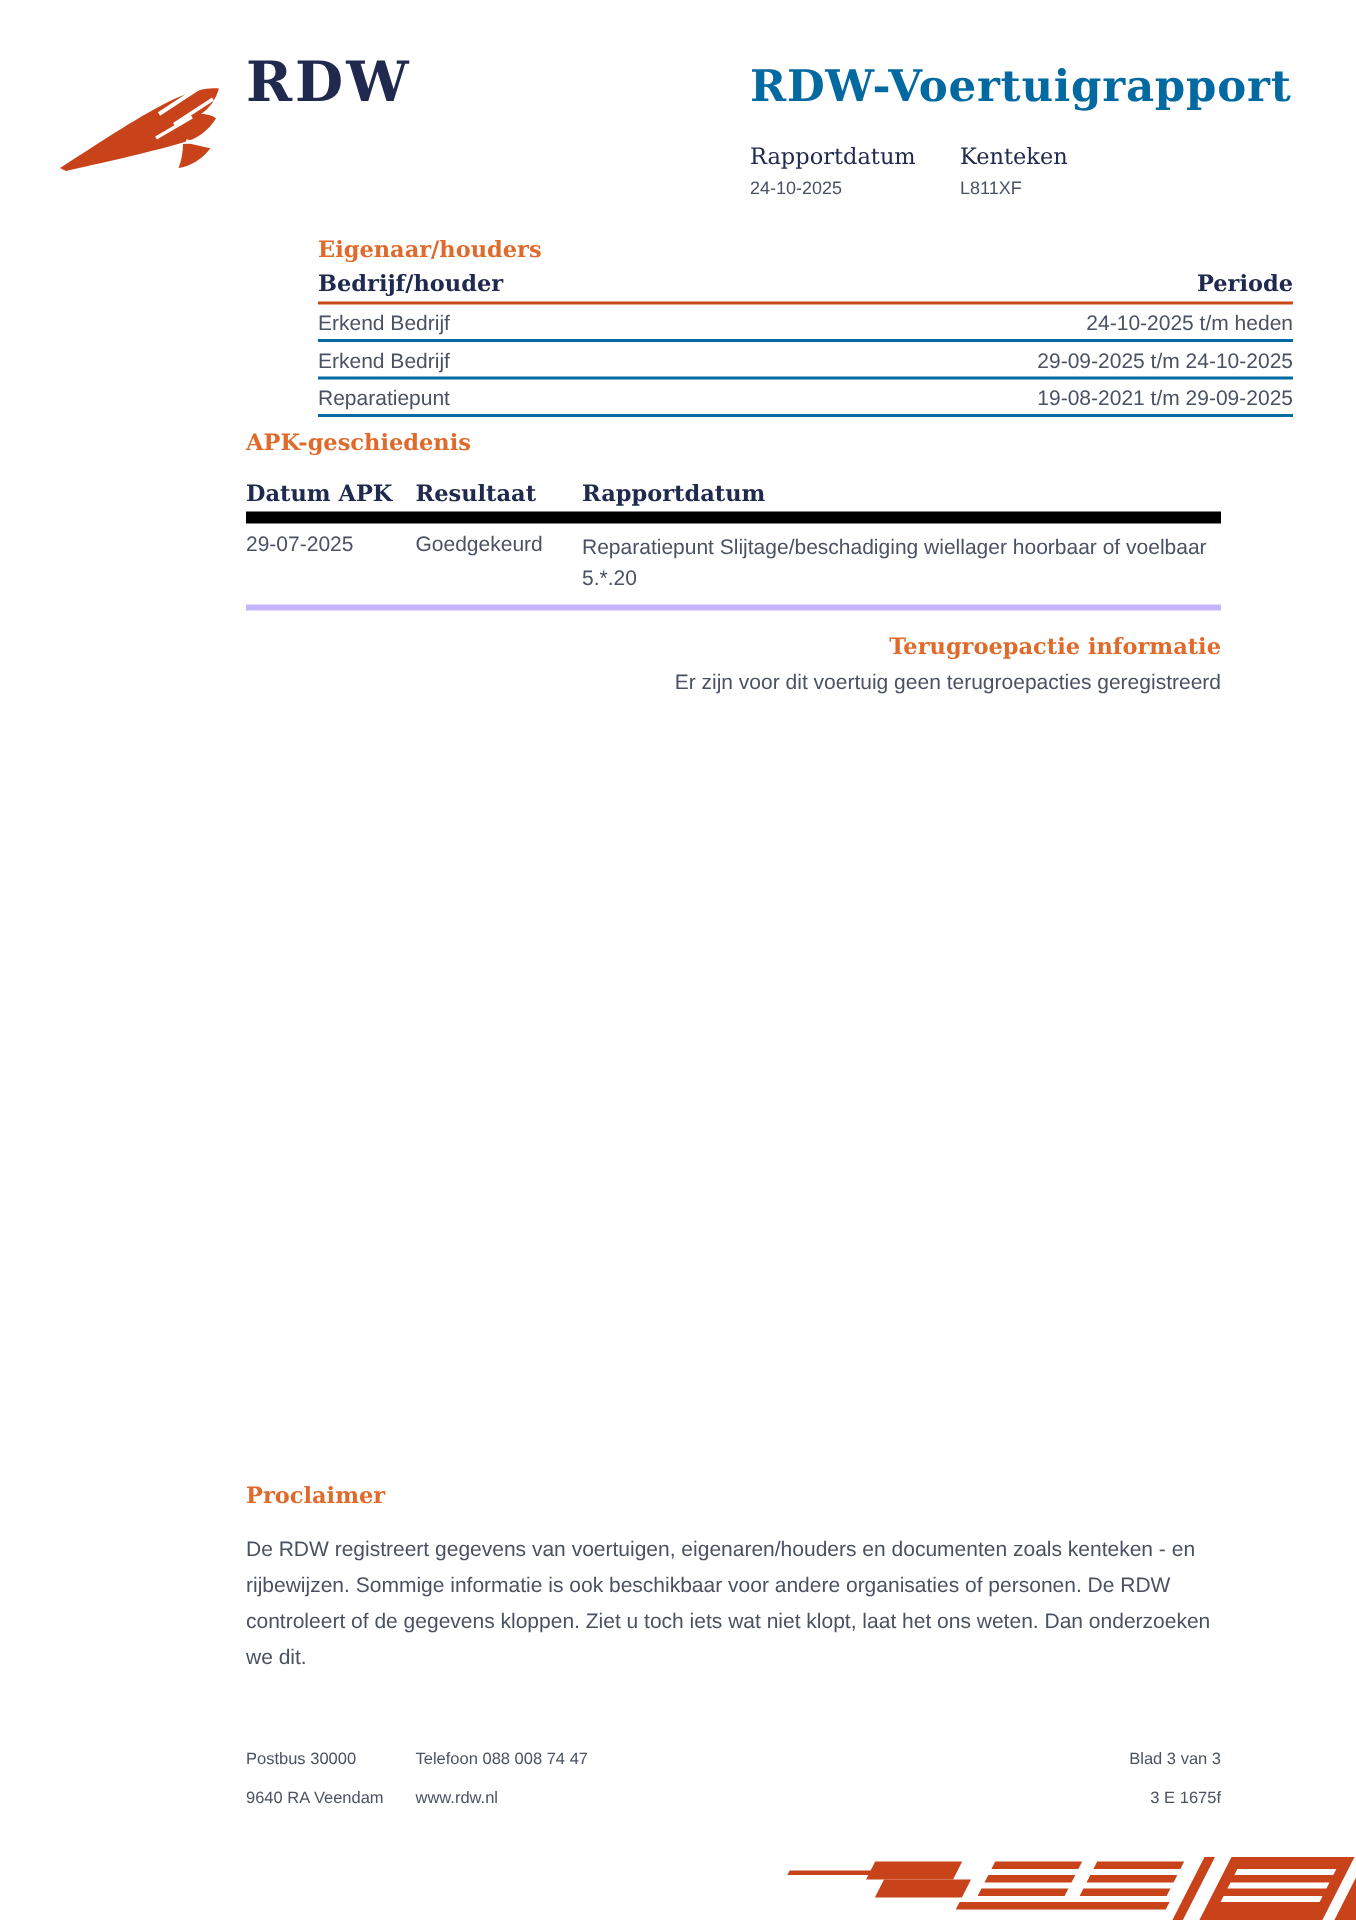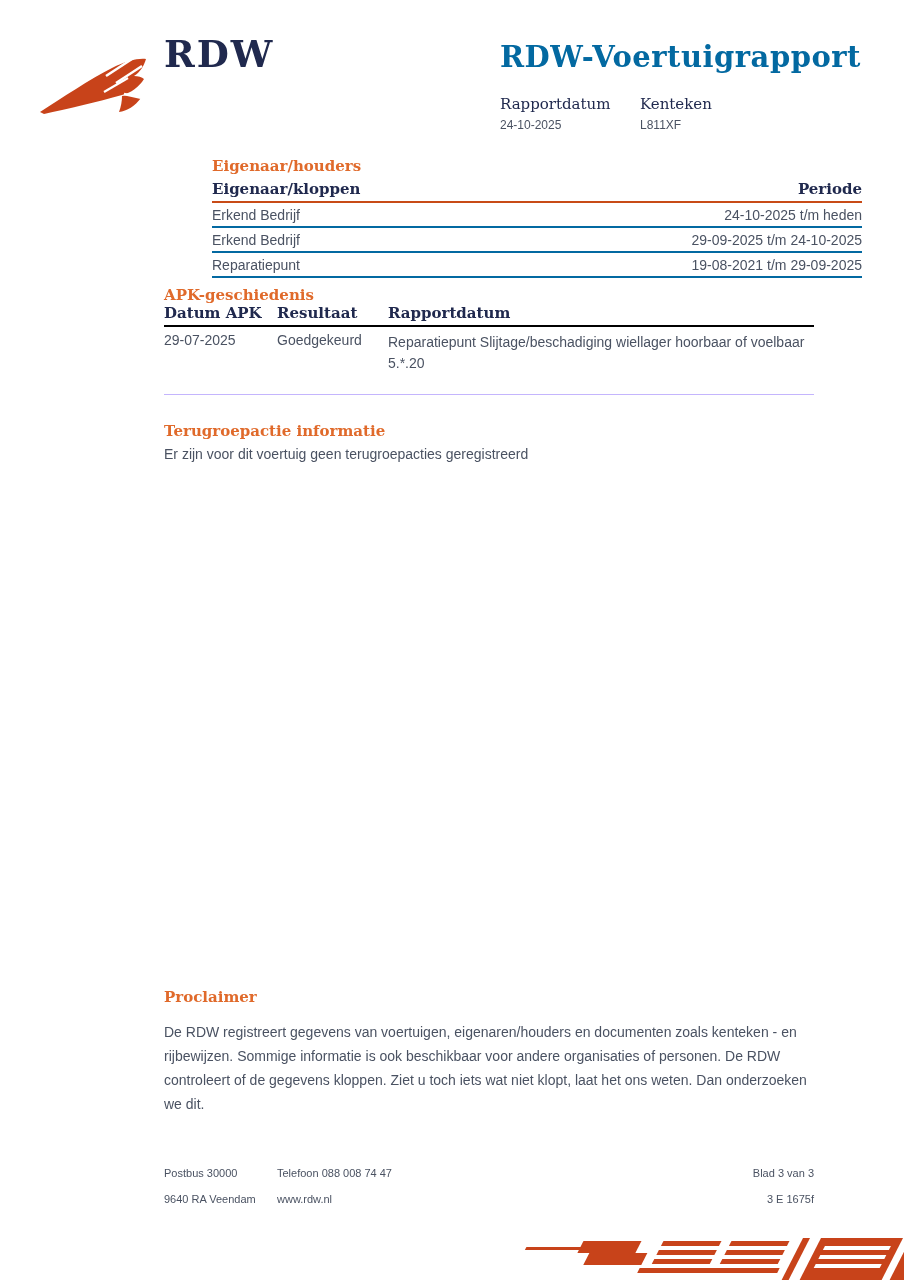--- a/index.html
+++ b/index.html
@@ -59,32 +59,32 @@
   .owners .row {
     display:flex; justify-content:space-between;
     padding:4px 0 3px 0;
     border-bottom:2px solid #0369a1;
   }
 
   
   .apk { left:164px; top:286px; width:650px; }
   .apk .head {
     display:grid; grid-template-columns:113px 111px 1fr;
-    margin-top:0; padding-bottom:3px;
-    border-bottom:2px solid #000000;
+    margin-top:16px; padding-bottom:3px;
+    border-bottom:8px solid #000000;
   }
   .apk .row {
     display:grid; grid-template-columns:113px 111px 1fr;
-    padding:5px 0 20px 0;
-    border-bottom:1px solid #c4b5fd;
+    padding:5px 0 7px 0;
+    border-bottom:4px solid #c4b5fd;
   }
   .apk .remark-line { display:block; line-height:21px; }
 
   
-  .recall { left:164px; top:422px; width:650px; }
+  .recall { left:164px; top:422px; width:650px;text-align:right; }
   .recall p { margin-top:6px; font-size:14px; }
 
   
   .proclaimer { left:164px; top:988px; width:656px; }
   .proclaimer p { margin-top:14px; font-size:14px; line-height:24px; }
 
   
   .footer { left:164px; top:1166px; width:650px; font-size:11px; }
   .footer .frow {
     display:grid; grid-template-columns:113px 1fr auto;
@@ -123,21 +123,21 @@
     </div>
     <div class="col">
       <div class="label">Kenteken</div>
       <div class="value">L811XF</div>
     </div>
   </div>
 
   <div class="abs owners">
     <div class="section-title">Eigenaar/houders</div>
     <div class="head">
-      <span class="th">Eigenaar/kloppen</span>
+      <span class="th">Bedrijf/houder</span>
       <span class="th">Periode</span>
     </div>
     <div class="row">
       <span class="cell">Erkend Bedrijf</span>
       <span class="cell">24-10-2025 t/m heden</span>
     </div>
     <div class="row">
       <span class="cell">Erkend Bedrijf</span>
       <span class="cell">29-09-2025 t/m 24-10-2025</span>
     </div>

